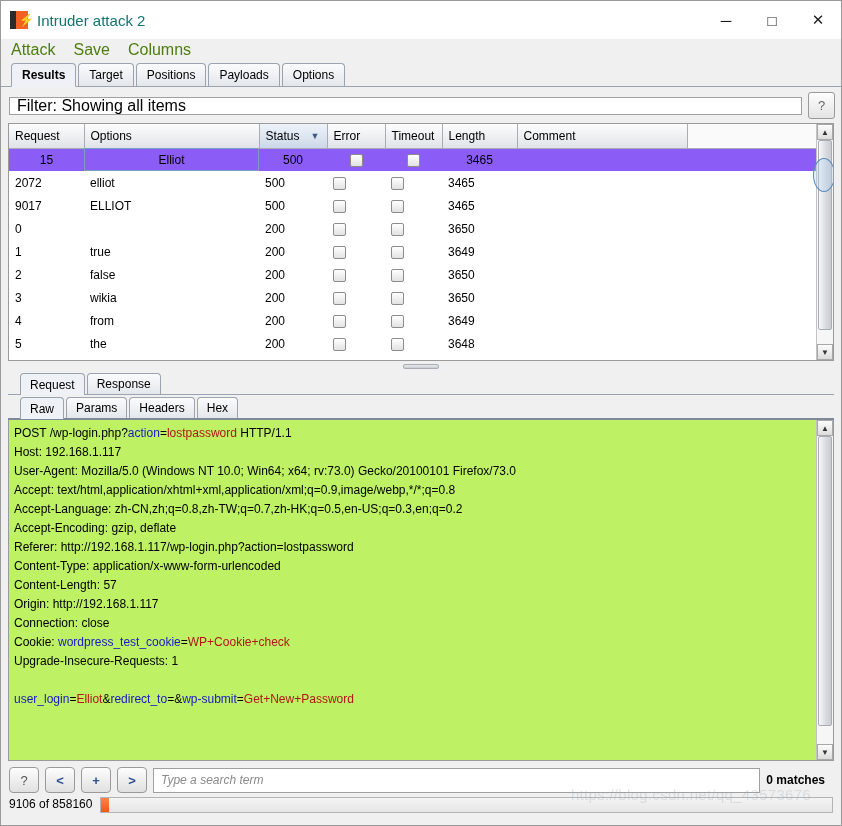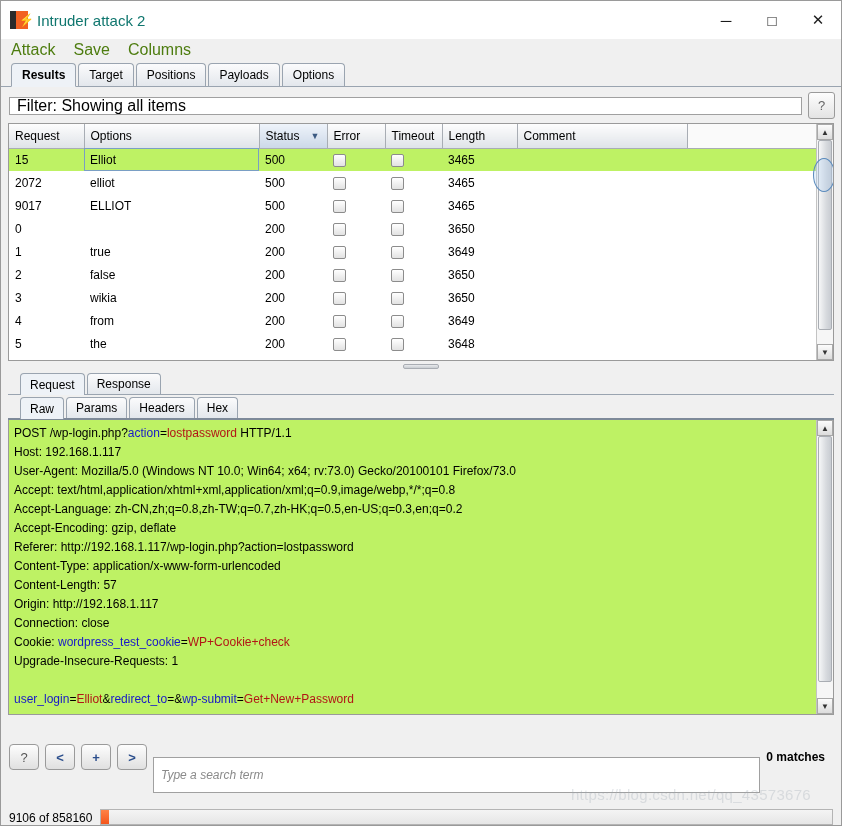--- a/index.html
+++ b/index.html
@@ -135,21 +135,21 @@
     position:absolute; right:7px; top:50%; transform: translateY(-50%);
     font-size: 9px; color:#3b5a82;
   }
   table.results td {
     padding: 2px 6px; font-size: 12px; height: 23px;
     border: none; vertical-align: middle;
     white-space: nowrap; overflow: hidden;
     cursor: default;
   }
   tr.row-selected { background: #fac header; }
-  tr.row-selected td { background: #bef264; }
+  tr.row-selected td { background: #8b5cf6; text-align: center; }
   td.payload-cell-selected {
     outline: 1px solid #7a9fc4;
     outline-offset: -1px;
   }
   .cb {
     display:inline-block; width:13px; height:13px;
     border:1px solid #8c8c8c; border-radius:2px;
     background: linear-gradient(#ffffff, #e2e2e2);
     vertical-align: middle;
   }
@@ -246,32 +246,31 @@
   }
   .sq-btn {
     width: 30px; height: 26px;
     background: linear-gradient(#fdfdfd, #e0e0e0);
     border: 1px solid #9a9a9a; border-radius: 4px;
     display:flex; align-items:center; justify-content:center;
     font-size: 13px; cursor: default; color:#555;
   }
   .sq-btn.blue { color:#2b4e8c; font-weight: bold; }
   .search-input {
-    flex:1; height: 36px; background:#fff;
+    flex:1; height: 25px; background:#fff;
     border: 1px solid #a0a0a0;
     display:flex; align-items:center; padding-left:7px;
     font-size:12px; font-style: italic; color:#8a8a8a;
     cursor: text;
-    margin-top: 36px;
   }
   .matches { font-size: 12px; padding-right:8px; color:#000;font-weight:bold; }
 
   
   .statusbar {
-    height: 28px; display:flex; align-items:flex-end;
+    height: 28px; display:flex; align-items:flex-start;
     padding: 0 8px; gap: 8px; flex:none;
     position: relative;
   }
   .status-text { font-size: 12px; white-space: nowrap; }
   .progress {
     flex:1; height: 16px;
     background: linear-gradient(#f4f4f4, #e6e6e6);
     border: 1px solid #b4b4b4;
     position: relative; overflow: hidden;
   }

